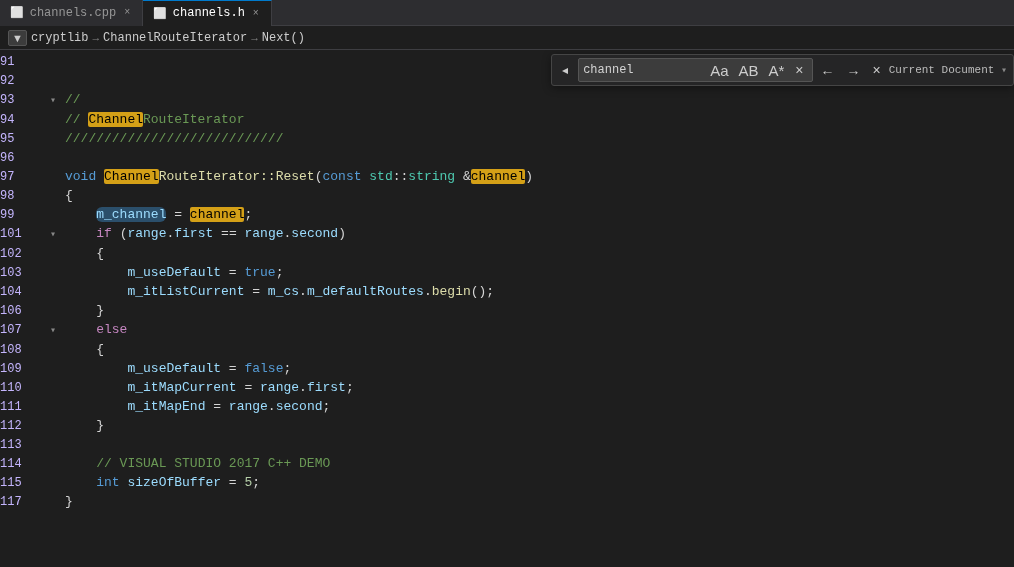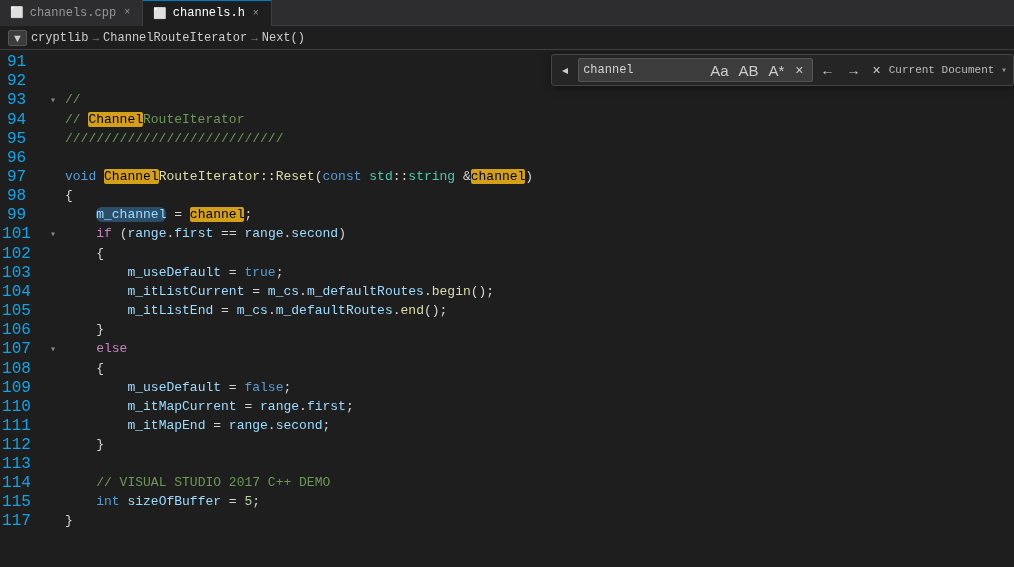--- a/index.html
+++ b/index.html
@@ -174,24 +174,24 @@
       min-width: 100%;
     }
     .code-line {
       display: table-row;
       line-height: 18px;
     }
     .line-num {
       display: table-cell;
       width: 45px;
       min-width: 45px;
-      text-align: center;
+      text-align: left;
       padding-right: 12px;
-      color: #0ea5e9;
-      font-size: 16px;
+      color: #c4b5fd;
+      font-size: 12px;
       user-select: none;
       vertical-align: top;
       padding-top: 1px;
     }
     .line-fold {
       display: table-cell;
       width: 16px;
       min-width: 16px;
       text-align: center;
       color: #858585;
@@ -349,25 +349,20 @@
           <div class="line-fold"></div>
           <div class="line-content">        <span class="param">m_useDefault</span> = <span class="kw">true</span>;</div>
         </div>
 
         <div class="code-line">
           <div class="line-num">104</div>
           <div class="line-fold"></div>
           <div class="line-content">        <span class="param">m_itListCurrent</span> = <span class="param">m_cs</span>.<span class="param">m_defaultRoutes</span>.<span class="fn">begin</span>();</div>
         </div>
 
-        <div class="code-line">
-          <div class="line-num">105</div>
-          <div class="line-fold"></div>
-          <div class="line-content">        <span class="param">m_itListEnd</span> = <span class="param">m_cs</span>.<span class="param">m_defaultRoutes</span>.<span class="fn">end</span>();</div>
-        </div>
 
         <div class="code-line">
           <div class="line-num">106</div>
           <div class="line-fold"></div>
           <div class="line-content">    }</div>
         </div>
 
         <div class="code-line">
           <div class="line-num">107</div>
           <div class="line-fold" style="color:#888;">▾</div>

